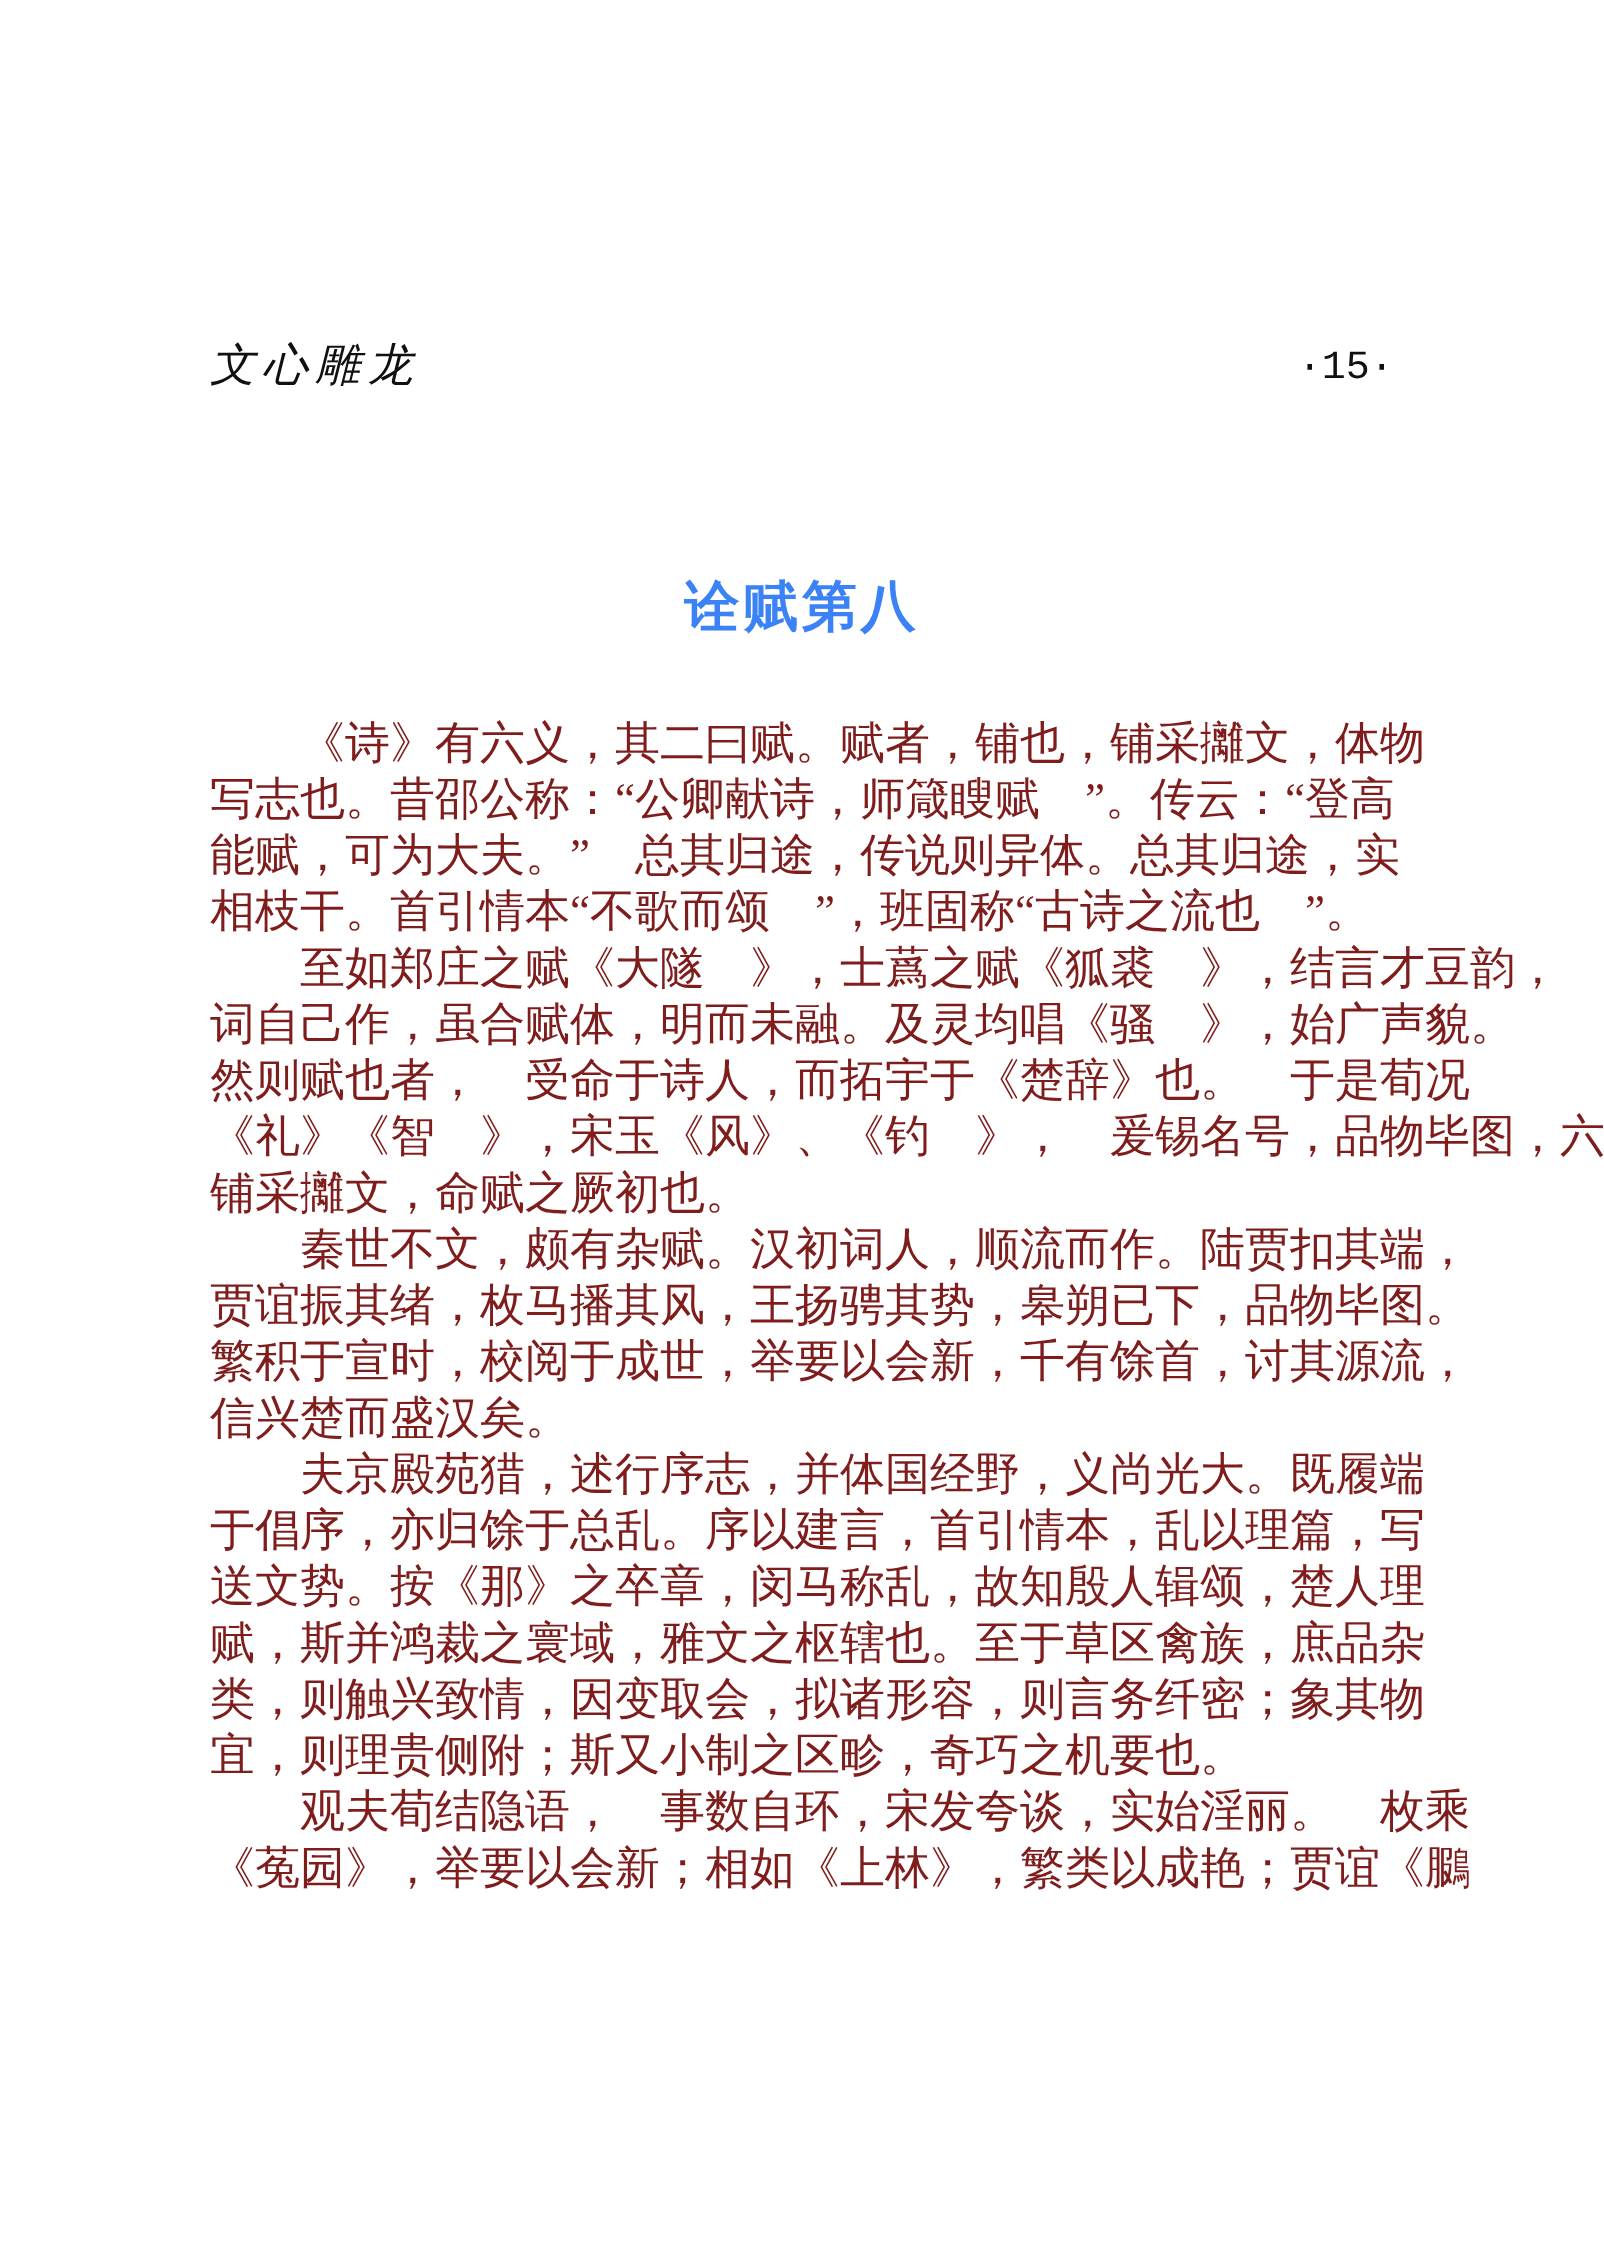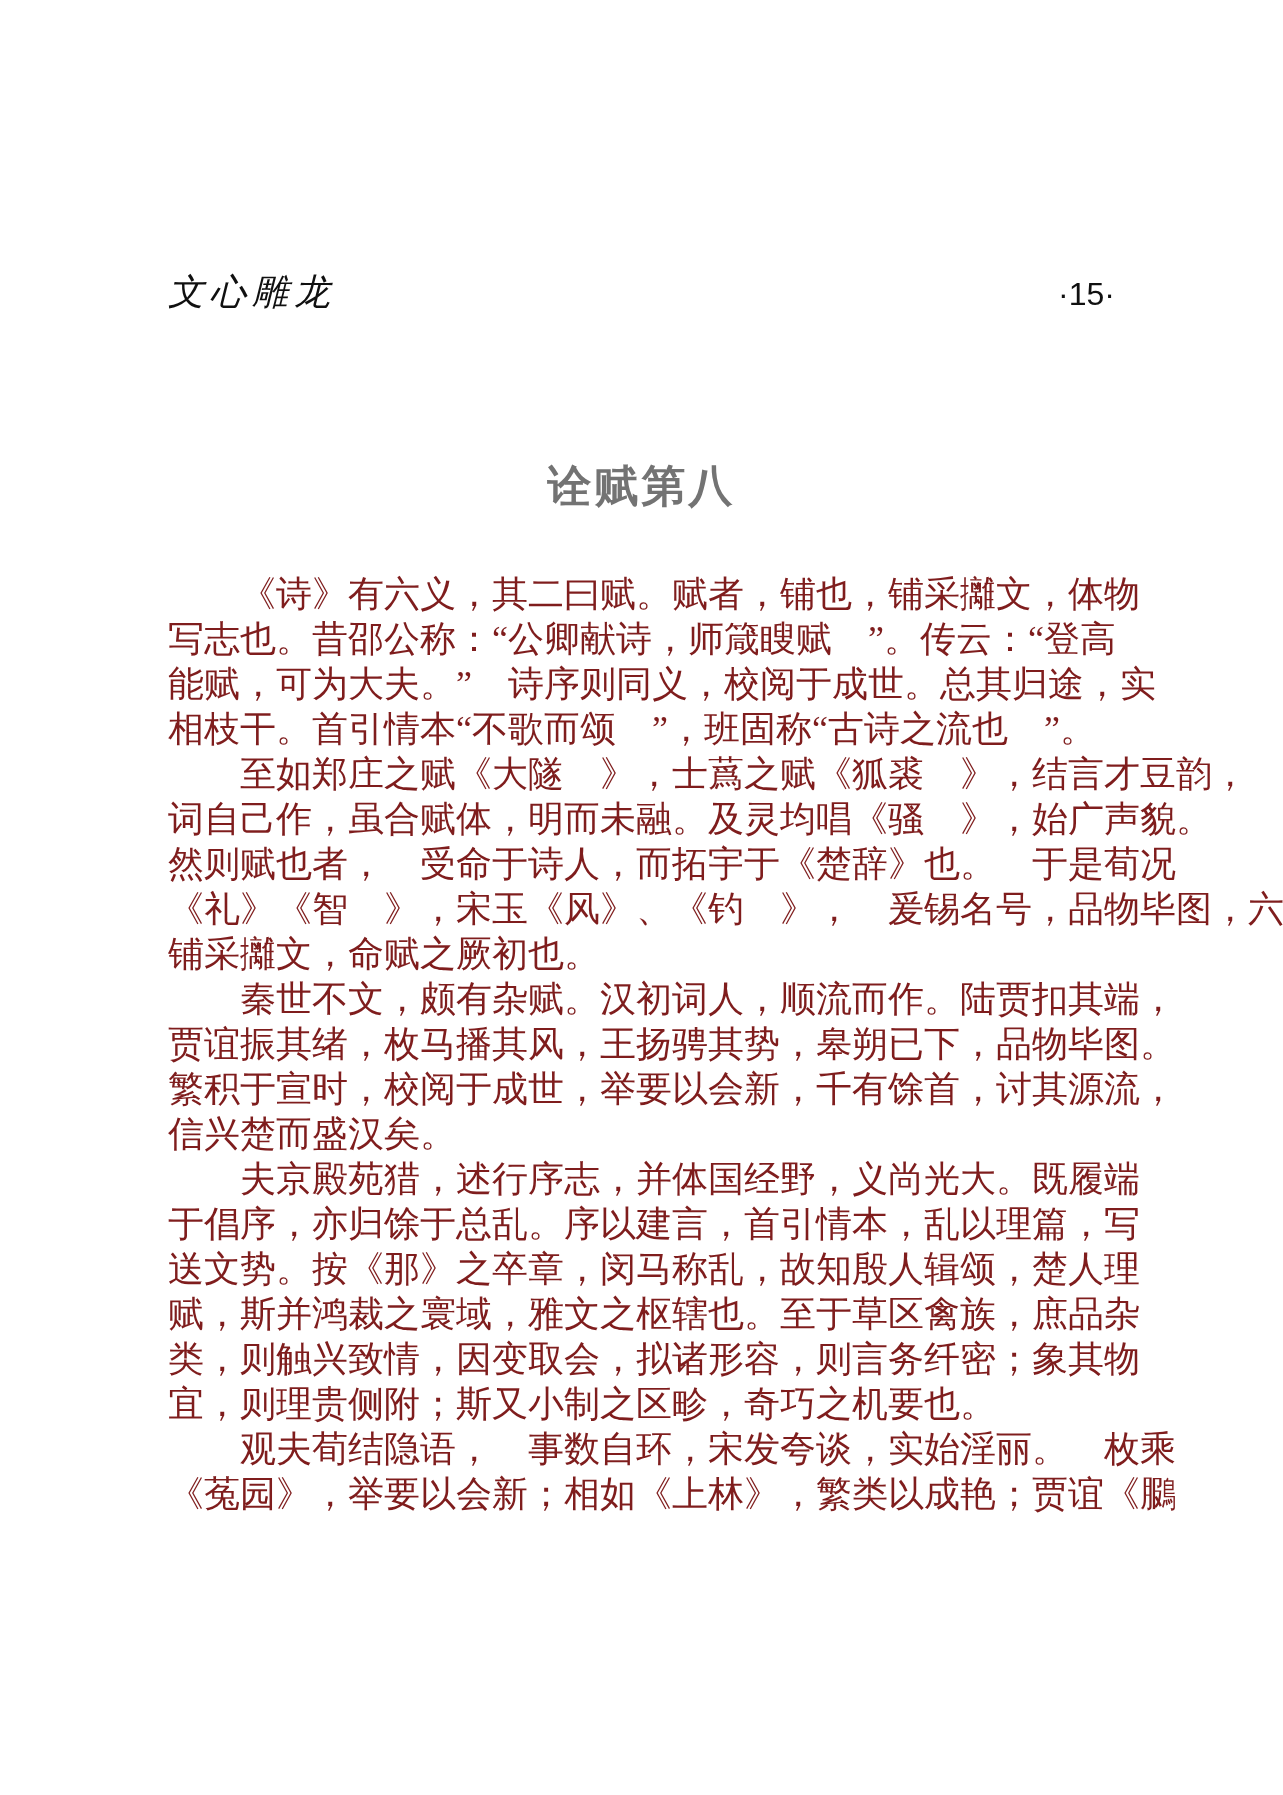--- a/index.html
+++ b/index.html
@@ -29,21 +29,21 @@
   }
   .book-title {
     font-family: "Liberation Serif", "DejaVu Serif", serif;
     font-style: italic;            
     font-size: 36px;
     line-height: 1;
     letter-spacing: 6px;
     color: #101010;
   }
   .page-number {
-    font-family: Liberation Sans, sans-serif;
+    font-family: Liberation Mono, monospace;
     font-size: 32px;
     line-height: 1;
     color: #101010;
     text-align: center;
   }
   .chapter-title {
     position: absolute;
     top: 462px;
     left: 0;
     width: 100%;
@@ -74,26 +74,26 @@
 </head>
 <body>
 
 <div class="page">
 
   <div class="running-header">
     <span class="book-title">文心雕龙</span>
     <span class="page-number">·15·</span>
   </div>
 
-  <div class="chapter-title" style="color: #737373;">诠赋第八</div>
+  <div class="chapter-title" style="color: #3b82f6;">诠赋第八</div>
 
   <div class="body-text">
       <div class="line indent">《诗》有六义，其二曰赋。赋者，铺也，铺采攡文，体物</div>
       <div class="line">写志也。昔邵公称：“公卿献诗，师箴瞍赋　”。传云：“登高</div>
-      <div class="line">能赋，可为大夫。”　诗序则同义，校阅于成世。总其归途，实</div>
+      <div class="line">能赋，可为大夫。”　总其归途，传说则异体。总其归途，实</div>
       <div class="line">相枝干。首引情本“不歌而颂　”，班固称“古诗之流也　”。</div>
       <div class="line indent">至如郑庄之赋《大隧　》，士蔿之赋《狐裘　》，结言才豆韵，</div>
       <div class="line">词自己作，虽合赋体，明而未融。及灵均唱《骚　》，始广声貌。</div>
       <div class="line">然则赋也者，　受命于诗人，而拓宇于《楚辞》也。　于是荀况</div>
       <div class="line">《礼》《智　》，宋玉《风》、《钓　》，　爰锡名号，品物毕图，六</div>
       <div class="line">铺采攡文，命赋之厥初也。</div>
       <div class="line indent">秦世不文，颇有杂赋。汉初词人，顺流而作。陆贾扣其端，</div>
       <div class="line">贾谊振其绪，枚马播其风，王扬骋其势，皋朔已下，品物毕图。</div>
       <div class="line">繁积于宣时，校阅于成世，举要以会新，千有馀首，讨其源流，</div>
       <div class="line">信兴楚而盛汉矣。</div>

